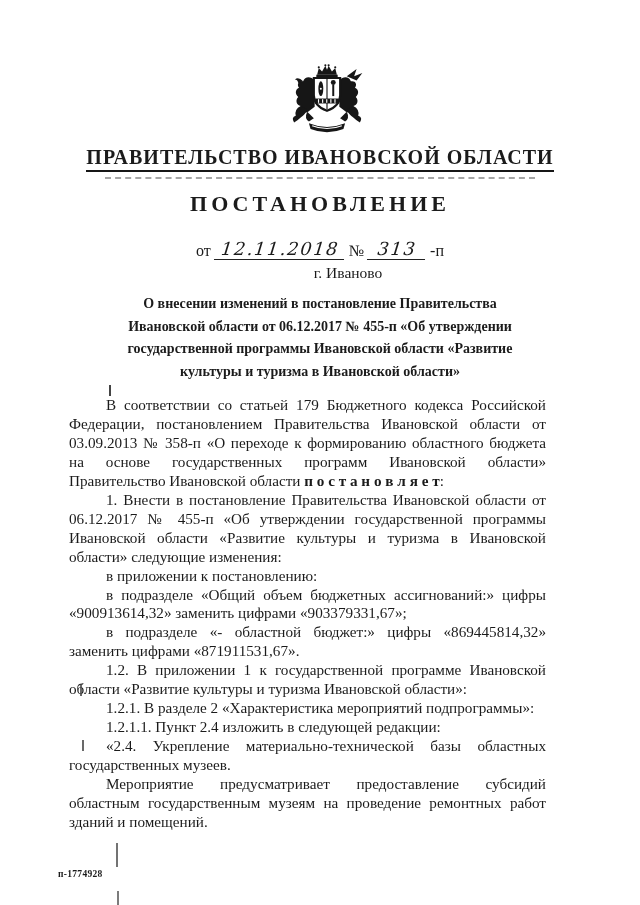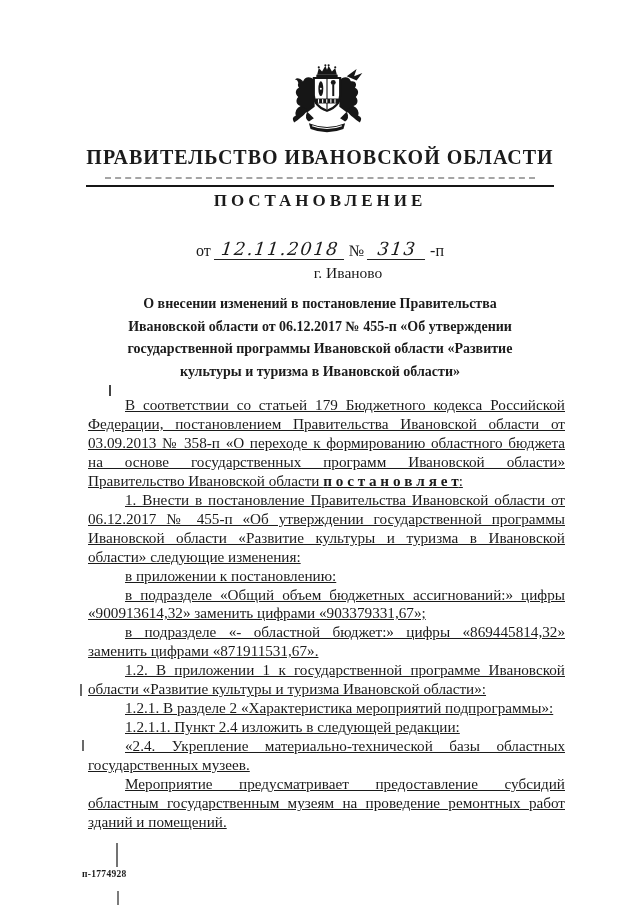--- a/index.html
+++ b/index.html
@@ -31,38 +31,38 @@
     left: 0;
     width: 100%;
     text-align: center;
   }
   .org-name {
     display: inline-block;
     font-size: 20px;
     font-weight: bold;
     letter-spacing: 1px;
     border-bottom: 2px solid #161616;
-    padding-bottom: 16px;
+    padding-bottom: 1px;
     white-space: nowrap;
   }
   .org-dashes {
     position: absolute;
     top: 177px;
     left: 105px;
     width: 430px;
     border-top: 2px dashed #3a3a3a;
     opacity: 0.45;
   }
   .doc-type {
     position: absolute;
     top: 191px;
     left: 0;
     width: 100%;
     text-align: center;
-    font-size: 17px;
+    font-size: 22px;
     font-weight: bold;
     letter-spacing: 4px;
   }
 
   
   .date-line {
     position: absolute;
     top: 240px;
     left: 0;
     width: 100%;
@@ -104,42 +104,40 @@
     text-align: center;
     font-size: 14px;
     font-weight: bold;
     line-height: 22.5px;
   }
 
   
   .body-text {
     position: absolute;
     top: 396px;
-    left: 88px;
+    left: 69px;
     width: 477px;
     font-size: 15.2px;
     line-height: 18.95px;
     text-align: justify;
-    text-decoration: underline;
   }
   .body-text p {
     margin: 0;
     text-indent: 37px;
   }
   .spaced-bold { font-weight: bold; }
 
   
   .footer-code {
     position: absolute;
     left: 58px;
     top: 869px;
     font-size: 9.5px;
     font-weight: bold;
     letter-spacing: 0.3px;
-    margin-left: 24px;
   }
 
   
   .artifact { position: absolute; background: #444444; }
   .a1 { left: 109px; top: 385px; width: 1.5px; height: 11px; }
   .a2 { left: 80px;  top: 684px; width: 1.5px; height: 12px; opacity: .8; }
   .a3 { left: 82px;  top: 740px; width: 1.5px; height: 11px; opacity: .8; }
   .a4 { left: 116px; top: 843px; width: 1.5px; height: 24px; opacity: .75; }
   .a5 { left: 117px; top: 891px; width: 1.5px; height: 14px; opacity: .7; }
 </style>

